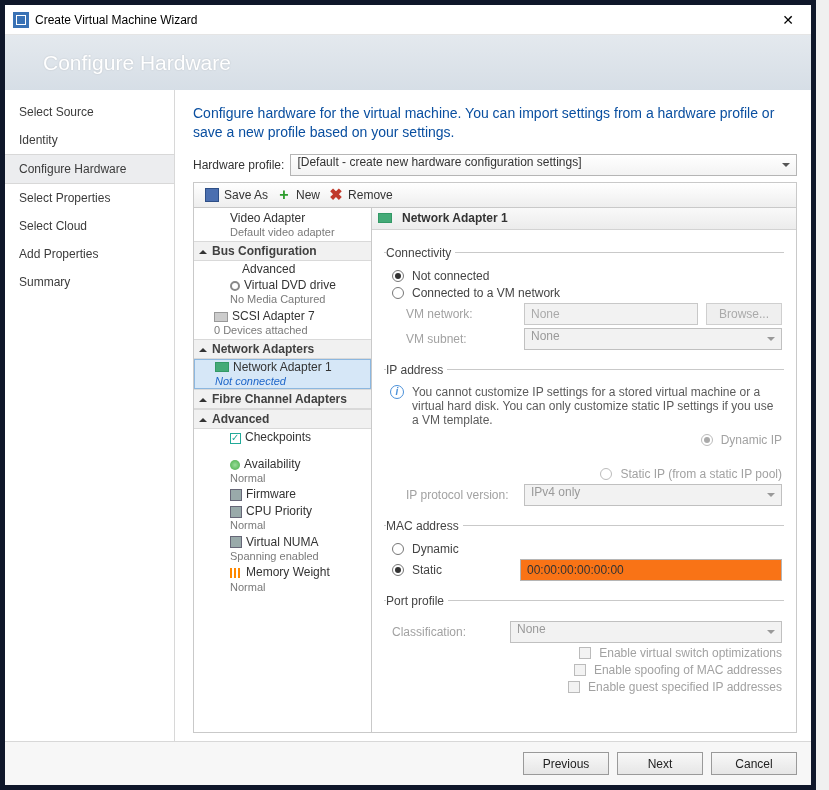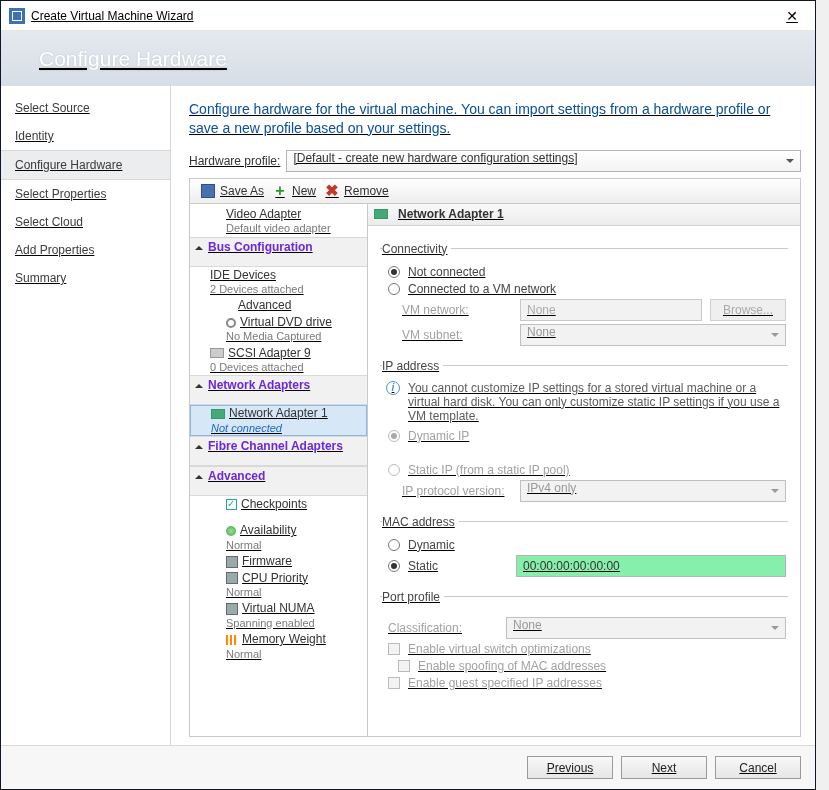--- a/index.html
+++ b/index.html
@@ -1,17 +1,17 @@
 <!DOCTYPE html>
 <html><head>
 <meta charset="utf-8">
 <style>
   * { box-sizing: border-box; font-family: "Segoe UI", Tahoma, sans-serif; font-size: 12px; }
   body { margin:0; background:#f0f0f0; }
-  .window { width:816px; height:790px; background:#fff; border:1px solid #0f172a; display:flex; flex-direction:column;text-decoration:underline; }
+  .window { width:816px; height:790px; background:#fff; border:5px solid #0f172a; display:flex; flex-direction:column; }
   .titlebar { height:30px; background:#fff; border-bottom:1px solid #e5e5e5; display:flex; align-items:center; padding:0 8px; }
   .titlebar .icon { width:16px; height:16px; background:#3a72b5; margin-right:6px; display:flex; align-items:center; justify-content:center; }
   .titlebar .icon:before { content:""; width:8px; height:8px; border:1px solid #fff; }
   .titlebar .title { flex:1; color:#000; }
   .titlebar .close { width:30px; height:20px; display:flex; align-items:center; justify-content:center; font-size:14px; cursor:default; }
   .header { height:55px; background:linear-gradient(#e4e9ee,#d6dee6); display:flex; align-items:center; padding:0 38px; }
   .header span { font-size:21px; color:#fff; text-shadow:0 0 2px rgba(0,0,0,.15); font-weight:400; }
   .body { flex:1; display:flex; min-height:0; }
   .nav { width:170px; border-right:1px solid #d8d8d8; padding-top:8px; }
   .nav-item { padding:7px 10px 7px 14px; color:#3b3b3b; cursor:default; }
@@ -24,21 +24,21 @@
   .profile-select:after { content:""; position:absolute; right:6px; top:8px; border:4px solid transparent; border-top-color:#555; }
   .toolbar { height:26px; background:linear-gradient(#fff,#eee); border:1px solid #c9c9c9; display:flex; align-items:center; gap:0; padding:0 6px; margin-bottom:0; }
   .tbtn { display:flex; align-items:center; gap:4px; padding:2px 4px; color:#333; }
   .tbtn .tic { width:16px; height:16px; display:flex; align-items:center; justify-content:center; }
   .tic.save:before { content:""; width:12px; height:12px; background:#4b6fb0; border:1px solid #2e4f87; }
   .tic.plus { color:#2b9c2b; font-weight:bold; font-size:16px; line-height:1;}
   .tic.x { color:#c0392b; font-weight:bold; font-size:16px; }
   .split { flex:1; display:flex; min-height:0; border:1px solid #c9c9c9; border-top:none; }
   .tree { width:178px; border-right:1px solid #c9c9c9; overflow:hidden; background:#fff; }
   .tree-inner { padding:2px 0 6px 0; }
-  .grp { background:#f1f1f1; border-top:1px solid #d9d9d9; border-bottom:1px solid #d9d9d9; font-weight:bold; padding:2px 4px 12px 18px; position:relative; color:#6d28d9; }
+  .grp { background:#f1f1f1; border-top:1px solid #d9d9d9; border-bottom:1px solid #d9d9d9; font-weight:bold; padding:2px 4px 2px 18px; position:relative; color:#404040; }
   .grp:before { content:""; position:absolute; left:5px; top:6px; border:4px solid transparent; border-bottom-color:#333; transform:translateY(-2px); }
   .tn { padding:1px 4px 1px 20px; color:#333; line-height:1.2; }
   .tn.deeper { padding-left:36px; }
   .tn.deeper2 { padding-left:48px; }
   .sub { color:#7a7a7a; font-size:11px; }
   .tn.sel { background:#d6e7f7; border:1px solid #8cb7df; padding-top:0; padding-bottom:0; }
   .status-link { color:#1e66c9; font-style:italic; font-size:11px; }
   .ticon { display:inline-block; width:14px; height:12px; margin-right:4px; vertical-align:middle; }
   .ticon.disk { background:#7bbf7b; border:1px solid #4f8b4f; border-radius:2px; height:10px;}
   .ticon.dvd { border:2px solid #888; border-radius:50%; width:10px;height:10px;}
@@ -48,30 +48,30 @@
   .ticon.chk:after{content:"✓"; color:#2a9; font-size:10px; position:absolute; left:0; top:-2px;}
   .ticon.ball { width:10px;height:10px; border-radius:50%; background:radial-gradient(#9d9,#4a4);}
   .ticon.chip{width:12px;height:12px;background:#9aa;border:1px solid #667;}
   .ticon.bars{width:12px;height:10px;background:repeating-linear-gradient(90deg,#f80,#f80 2px,transparent 2px,transparent 4px);}
   .props { flex:1; display:flex; flex-direction:column; min-width:0; }
   .props-head { height:22px; background:linear-gradient(#f9f9f9,#ececec); border-bottom:1px solid #d3d3d3; display:flex; align-items:center; padding:0 6px; gap:6px; font-weight:600; color:#333;}
   .props-body { flex:1; overflow:auto; padding:8px 12px 4px 12px; }
   fieldset { border:none; border-top:1px solid #c9c9c9; margin:8px 0 4px 0; padding:6px 2px 2px 2px; }
   legend { color:#444; padding:0 4px 0 0; }
   .row { display:flex; align-items:center; gap:8px; margin:3px 0 3px 20px; color:#444; }
-  .row.disabled { color:#a2a2a2; }
+  .row.disabled { color:#a2a2a2;justify-content:flex-end; }
   .radio { width:12px; height:12px; border:1px solid #777; border-radius:50%; display:inline-flex; align-items:center; justify-content:center; background:#fff;}
   .radio.checked:after{content:"";width:6px;height:6px;border-radius:50%;background:#333;}
   .radio.disabled{border-color:#bbb;}
   .radio.disabled.checked:after{background:#aaa;}
   .chk { width:12px; height:12px; border:1px solid #8a8a8a; background:#fff; display:inline-block;}
   .chk.disabled{border-color:#bbb;background:#f3f3f3;}
   .selectbox { flex:1; height:22px; background:#f2f2f2; border:1px solid #c0c0c0; color:#9a9a9a; padding:0 18px 0 6px; position:relative; max-width:290px;}
   .selectbox:after{content:"";position:absolute;right:6px;top:8px;border:4px solid transparent;border-top-color:#999;}
-  .textbox { height:22px; border:1px solid #b5b5b5; background:#86efac; padding:2px 6px; color:#333; }
+  .textbox { height:22px; border:1px solid #b5b5b5; background:#f97316; padding:2px 6px; color:#333; }
   .textbox.disabled{background:#f2f2f2;color:#aaa;border-color:#c8c8c8;}
   .btn { height:22px; padding:0 12px; background:linear-gradient(#f8f8f8,#e6e6e6); border:1px solid #b5b5b5; color:#555;}
   .btn:disabled{color:#aaa;background:#efefef;border-color:#cfcfcf;}
   .hint { display:flex; gap:8px; color:#5b5b5b; margin:2px 0 6px 4px;}
   .info-ico{width:14px;height:14px;border:1px solid #4a90d9;border-radius:50%;color:#4a90d9;display:flex;align-items:center;justify-content:center;font-style:italic;font-weight:bold;font-size:10px;flex-shrink:0;}
   .footer { height:44px; border-top:1px solid #d8d8d8; display:flex; align-items:center; justify-content:flex-end; gap:8px; padding:16px 14px; background:#f7f7f7;}
   .footer button { width:86px; height:23px; background:linear-gradient(#f8f8f8,#e6e6e6); border:1px solid #9a9a9a; color:#222;}
   .lbl60{width:110px;color:inherit;}
 </style>
 </head>
@@ -122,24 +122,23 @@
             <span class="tic x">✖</span>
             <span>Remove</span>
           </div>
       </div>
 
       <div class="split">
         <div class="tree">
           <div class="tree-inner">
             <div class="tn deeper"><span>Video Adapter</span><br><span class="sub">Default video adapter</span></div>
             <div class="grp">Bus Configuration</div>
-            <div class="tn"><span>IDE Devices</span><br><span class="sub">2 Devices attached</span></div>
             <div class="tn deeper2"><span>Advanced</span></div>
             <div class="tn deeper"><span class="ticon dvd"></span><span>Virtual DVD drive</span><br><span class="sub">No Media Captured</span></div>
-            <div class="tn"><span class="ticon scsi"></span><span>SCSI Adapter 9</span><br><span class="sub">0 Devices attached</span></div>
+            <div class="tn"><span class="ticon scsi"></span><span>SCSI Adapter 7</span><br><span class="sub">0 Devices attached</span></div>
             <div class="grp">Network Adapters</div>
             <div class="tn sel"><span class="ticon nic"></span><span>Network Adapter 1</span><br><span class="status-link">Not connected</span></div>
             <div class="grp">Fibre Channel Adapters</div>
             <div class="grp">Advanced</div>
             <div class="tn deeper"><span class="ticon chk"></span><span>Checkpoints</span></div>
             <div class="tn deeper" style="margin-top:10px;"><span class="ticon ball"></span><span>Availability</span><br><span class="sub">Normal</span></div>
             <div class="tn deeper"><span class="ticon chip"></span><span>Firmware</span></div>
             <div class="tn deeper"><span class="ticon chip"></span><span>CPU Priority</span><br><span class="sub">Normal</span></div>
             <div class="tn deeper"><span class="ticon chip"></span><span>Virtual NUMA</span><br><span class="sub">Spanning enabled</span></div>
             <div class="tn deeper"><span class="ticon bars"></span><span>Memory Weight</span><br><span class="sub">Normal</span></div>

